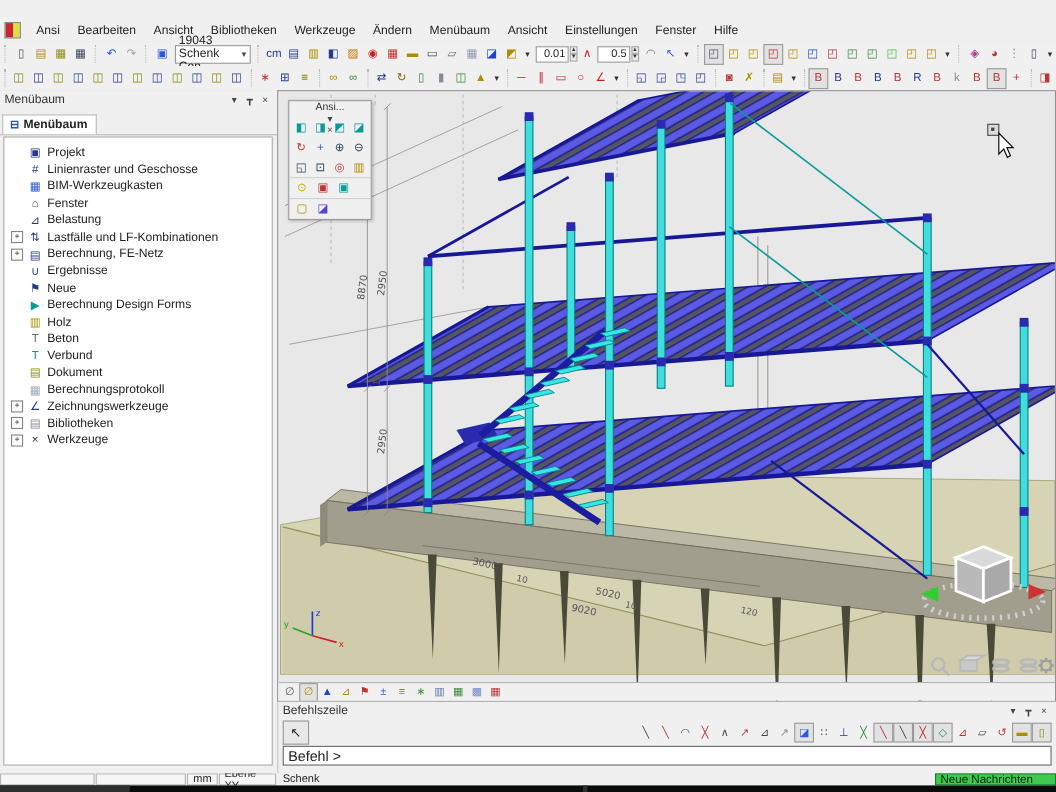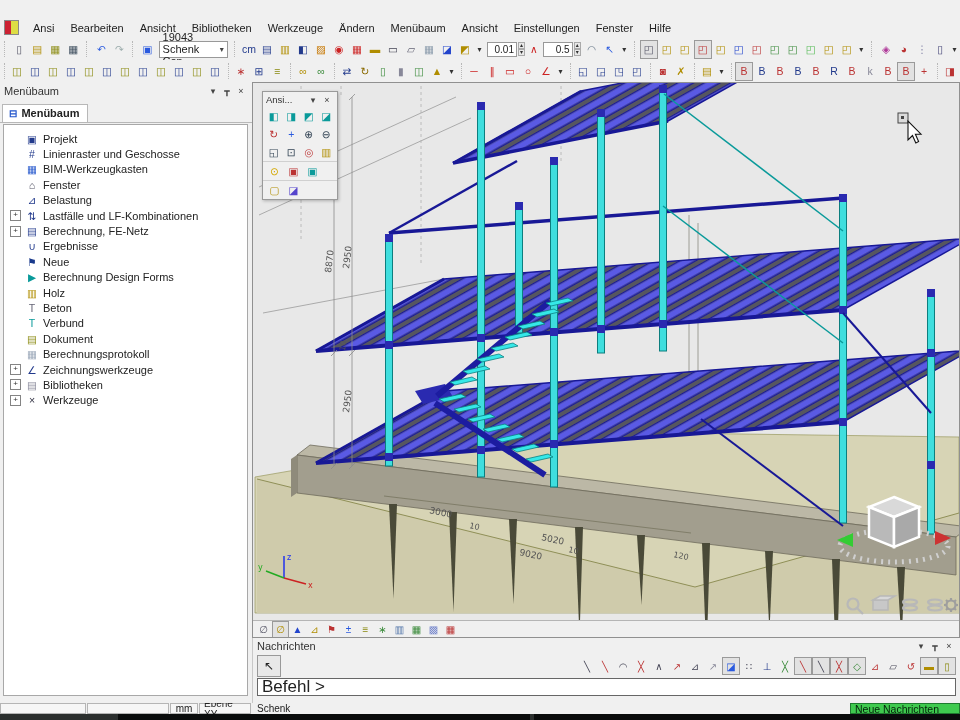--- a/index.html
+++ b/index.html
@@ -50,38 +50,38 @@
        font-size:8px;line-height:7px;text-align:center;color:#333;flex-shrink:0;}
   .exp:empty{visibility:hidden;}
   .ticon{width:14px;text-align:center;margin-right:4px;font-size:10.5px;flex-shrink:0;}
   .tlabel{font-size:11px;color:#222;white-space:nowrap;}
   
   #viewport{position:absolute;left:252px;top:82px;width:708px;height:556px;background:#e8e8e8;
             border:1px solid #909090;box-sizing:border-box;overflow:hidden;}
   #vpsvg{position:absolute;left:0;top:0;}
   .vpanel{position:absolute;left:9px;top:8px;width:74px;background:#f0f0f0;
           border:1px solid #9a9a9a;box-shadow:1px 1px 3px rgba(0,0,0,.25);}
-  .vpanel .p-head{height:15px;font-size:9.5px;padding:0 3px;}
+  .vpanel .p-head{height:15px;font-size:9.5px;padding:0 3px;flex-direction:column;}
   .vrow{display:flex;padding:0 2px;}
   .vrow .icon{width:17px;height:16px;}
   .vstrip{position:absolute;left:0;bottom:0;width:100%;height:17px;background:#f0f0f0;
           border-top:1px solid #b5b5b5;display:flex;align-items:center;padding-left:2px;box-sizing:border-box;}
   .vstrip .icon{width:15px;height:15px;font-size:10px;}
   
   #cmdpanel{position:absolute;left:252px;top:638px;width:708px;height:65px;background:#f0f0f0;
             border-left:1px solid #c8c8c8;box-sizing:border-box;}
   #cmdpanel .p-head{height:16px;}
   .cmdrow{height:24px;display:flex;align-items:center;padding:0 4px;}
   .cursorbtn{width:22px;height:20px;border:1px solid #999;background:#e8e8e8;display:flex;
              align-items:center;justify-content:center;font-size:12px;}
   .cmdrow .sp{flex:1;}
   .snaps{display:flex;align-items:center;}
   .snaps .icon{width:16px;height:16px;font-size:10px;}
   .cmdinput{margin:0 4px;height:16px;background:#fff;border:1px solid #666;display:flex;
-            align-items:center;padding:0 4px;font-size:17px;}
+            align-items:center;padding:0 4px;font-size:13px;}
   
   #statusbar{position:absolute;left:0;top:703px;width:960px;height:11px;display:flex;
              align-items:stretch;background:#f0f0f0;font-size:10px;overflow:hidden;}
   .sfield{border:1px solid #b5b5b5;background:#f6f6f6;display:flex;align-items:center;
           padding:0 4px;margin-right:1px;box-sizing:border-box;}
   .msgbtn{margin-left:auto;flex-shrink:0;width:100px;background:#3fca4f;border:1px solid #1f7a2f;
           color:#04220a;display:flex;align-items:center;padding:0 4px;font-size:10.5px;
           white-space:nowrap;overflow:hidden;}
   #bottomstrip{position:absolute;left:0;top:714px;width:960px;height:6px;background:#0a0c0c;}
   #bottomstrip .seg1{position:absolute;left:0;top:0;width:118px;height:6px;background:#2b2f2e;}
@@ -910,21 +910,21 @@
           <span style="color: rgb(119, 136, 204);">▩</span>
         </div>
         <div class="icon">
           <span style="color: rgb(187, 51, 51);">▦</span>
         </div>
       </div>
   </div>
 
   <div id="cmdpanel">
     <div class="p-head">
-      <span>Nachrichten</span>
+      <span>Befehlszeile</span>
       <span class="sp"></span>
       <span class="p-btn">▾</span>
       <span class="p-btn">┳</span>
       <span class="p-btn">×</span>
     </div>
     <div class="cmdrow">
       <div class="cursorbtn">
           <span>↖</span>
         </div>
       <span class="sp"></span>

